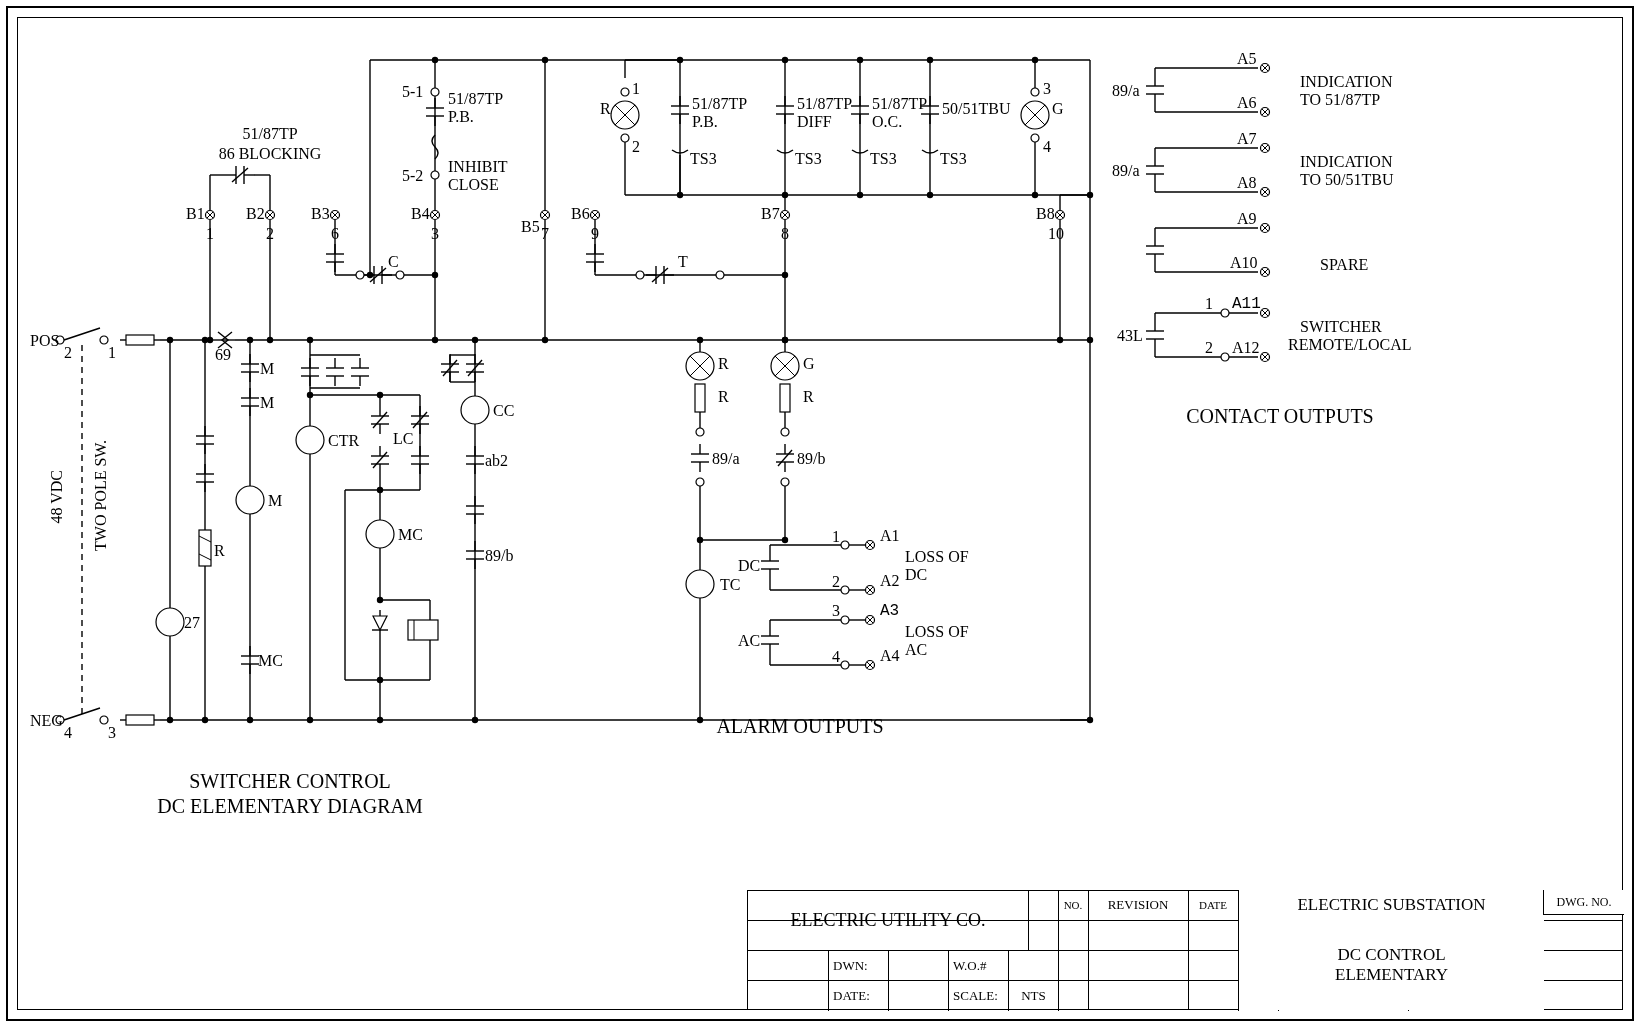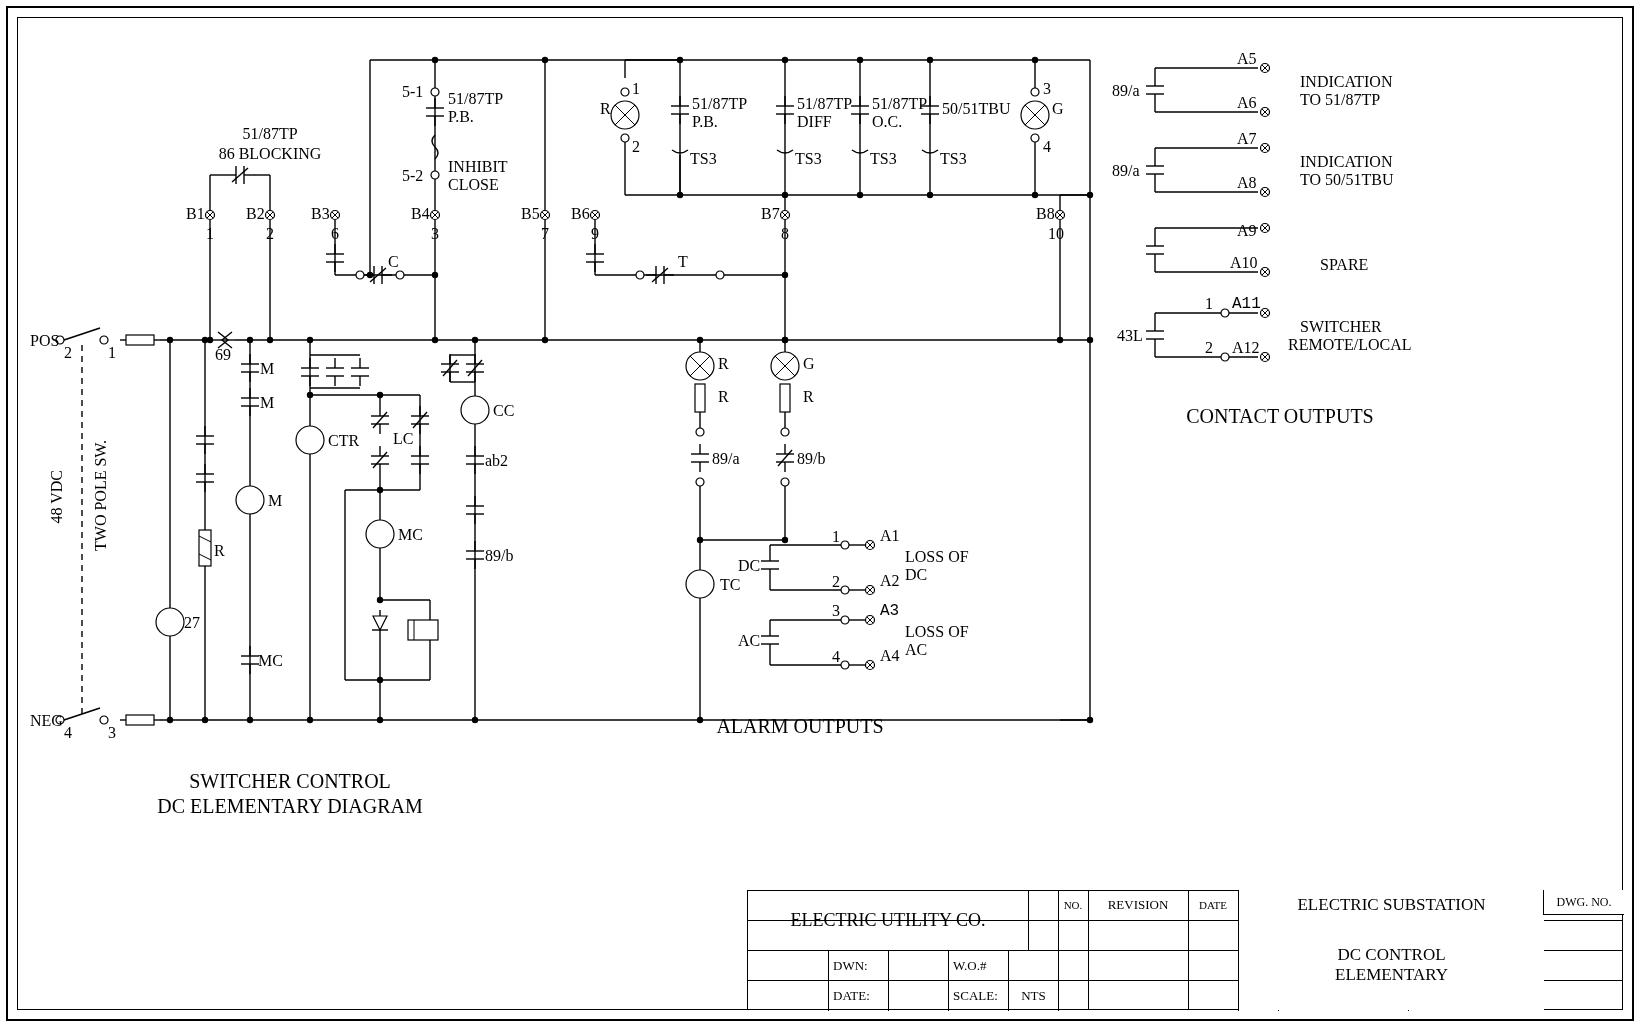--- a/index.html
+++ b/index.html
@@ -474,21 +474,21 @@
   <div class="lbl center" style="left:180px; top:145px; width:180px;">86 BLOCKING</div>
 
   <div class="lbl" style="left:186px; top:205px;">B1</div>
   <div class="lbl" style="left:206px; top:225px;">1</div>
   <div class="lbl" style="left:246px; top:205px;">B2</div>
   <div class="lbl" style="left:266px; top:225px;">2</div>
   <div class="lbl" style="left:311px; top:205px;">B3</div>
   <div class="lbl" style="left:331px; top:225px;">6</div>
   <div class="lbl" style="left:411px; top:205px;">B4</div>
   <div class="lbl" style="left:431px; top:225px;">3</div>
-  <div class="lbl" style="left:521px; top:205px;">B5</div>
+  <div class="lbl" style="left:521px; top:218px;">B5</div>
   <div class="lbl" style="left:541px; top:225px;">7</div>
   <div class="lbl" style="left:571px; top:205px;">B6</div>
   <div class="lbl" style="left:591px; top:225px;">9</div>
   <div class="lbl" style="left:761px; top:205px;">B7</div>
   <div class="lbl" style="left:781px; top:225px;">8</div>
   <div class="lbl" style="left:1036px; top:205px;">B8</div>
   <div class="lbl" style="left:1048px; top:225px;">10</div>
 
   <div class="lbl" style="left:402px; top:83px;">5-1</div>
   <div class="lbl" style="left:402px; top:167px;">5-2</div>
@@ -555,21 +555,21 @@
   <div class="lbl" style="left:905px; top:641px;">AC</div>
   <div class="lbl big center" style="left:660px; top:715px; width:280px;">ALARM OUTPUTS</div>
 
   <div class="lbl" style="left:1112px; top:82px;">89/a</div>
   <div class="lbl" style="left:1112px; top:162px;">89/a</div>
   <div class="lbl" style="left:1117px; top:327px;">43L</div>
   <div class="lbl" style="left:1237px; top:50px;">A5</div>
   <div class="lbl" style="left:1237px; top:94px;">A6</div>
   <div class="lbl" style="left:1237px; top:130px;">A7</div>
   <div class="lbl" style="left:1237px; top:174px;">A8</div>
-  <div class="lbl" style="left:1237px; top:210px;margin-top:12px;">A9</div>
+  <div class="lbl" style="left:1237px; top:210px;">A9</div>
   <div class="lbl" style="left:1230px; top:254px;">A10</div>
   <div class="lbl" style="left:1232px; top:295px;font-family:Liberation Mono, monospace;">A11</div>
   <div class="lbl" style="left:1232px; top:339px;">A12</div>
   <div class="lbl" style="left:1205px; top:295px;">1</div>
   <div class="lbl" style="left:1205px; top:339px;">2</div>
   <div class="lbl" style="left:1300px; top:73px;">INDICATION</div>
   <div class="lbl" style="left:1300px; top:91px;">TO 51/87TP</div>
   <div class="lbl" style="left:1300px; top:153px;">INDICATION</div>
   <div class="lbl" style="left:1300px; top:171px;">TO 50/51TBU</div>
   <div class="lbl" style="left:1320px; top:256px;">SPARE</div>

